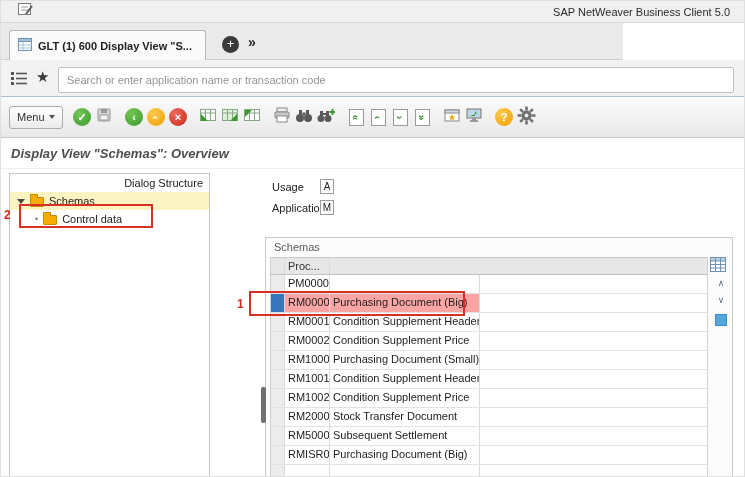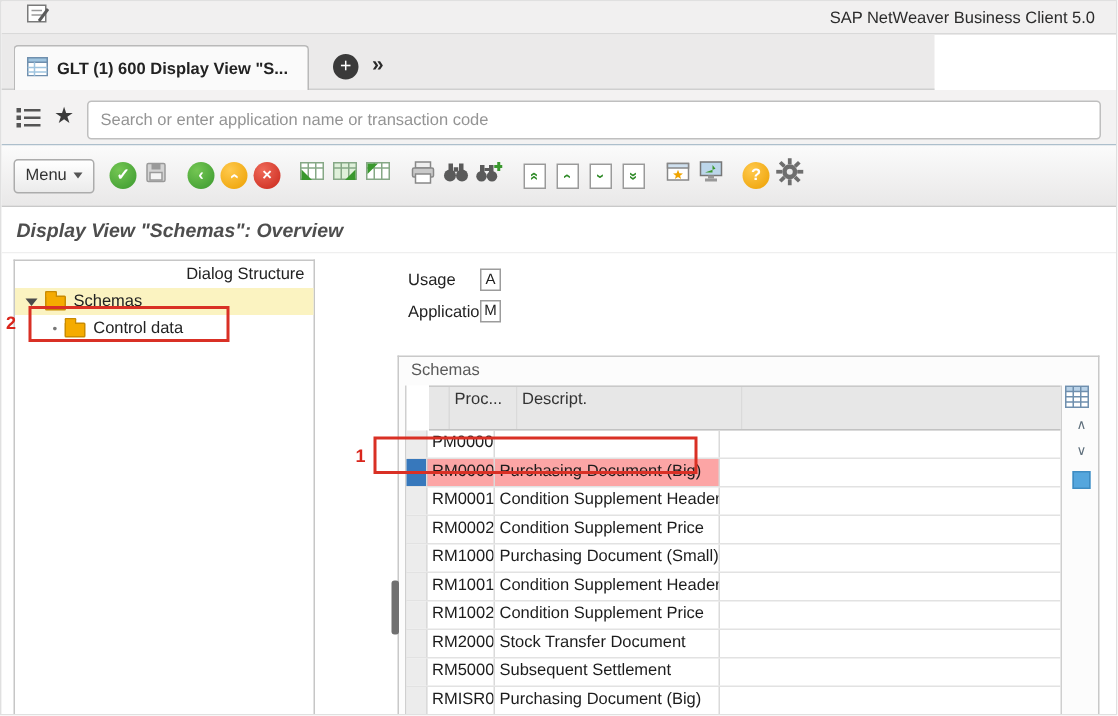--- a/index.html
+++ b/index.html
@@ -85,22 +85,22 @@
                font-size:10px; text-align:center; line-height:14px; color:#222; }
 
   .groupbox { position:absolute; left:38px; top:68px; width:468px; height:241px;
               border:1px solid #c9c9c9; border-bottom:none; background:#fcfcfc; }
   .gb-label { position:absolute; left:8px; top:3px; font-size:11px; color:#5a5a5a; }
 
   .tbl { position:absolute; left:4px; top:19px; width:438px; border-left:1px solid #cfcfcf;
          border-right:1px solid #cfcfcf; background:#fff; }
   .trow { display:grid; grid-template-columns:14px 45px 150px 1fr; height:19px;
           border-bottom:1px solid #e2e2e2; font-size:11px; color:#1c1c1c; }
-  .trow.head { height:30px; background:#e7e7e7; border-top:1px solid #c9c9c9;
-               border-bottom:1px solid #c2c2c2; font-size:11px; color:#333;margin-left:15px; }
+  .trow.head { height:18px; background:#e7e7e7; border-top:1px solid #c9c9c9;
+               border-bottom:1px solid #c2c2c2; font-size:11px; color:#333; }
   .cell { padding:2px 3px 0; border-right:1px solid #dadada; white-space:nowrap; overflow:hidden; }
   .cell.fill { border-right:none; }
   .cell.sel { background:#ececec; padding:0; }
   .trow.head .cell { background:#e7e7e7; }
   .trow.selected .cell.proc, .trow.selected .cell.desc { background:#fca5a5; }
   .trow.selected .cell.sel { background:#3778bc; }
 
   .tbl-config { position:absolute; left:483px; top:88px; }
   .vscroll { position:absolute; left:487px; top:106px; width:14px; text-align:center; }
   .scr-glyph { font-size:9px; color:#5f6f7c; height:17px; line-height:17px; }
@@ -332,21 +332,20 @@
       <span class="fld-label" style="left:45px; top:33px;">Application</span>
       <span class="fld-input" style="left:93px; top:31px;">M</span>
 
       <div class="groupbox">
         <span class="gb-label">Schemas</span>
 
         <div class="tbl">
           <div class="trow head">
             <div class="cell sel"></div>
             <div class="cell proc">Proc...</div>
-            <div class="cell desc">Descript.</div>
             <div class="cell fill"></div>
           </div>
 
           <div class="trow">
             <div class="cell sel"></div>
             <div class="cell proc">PM0000</div>
             <div class="cell desc"></div>
             <div class="cell fill"></div>
           </div>
           <div class="trow selected">

